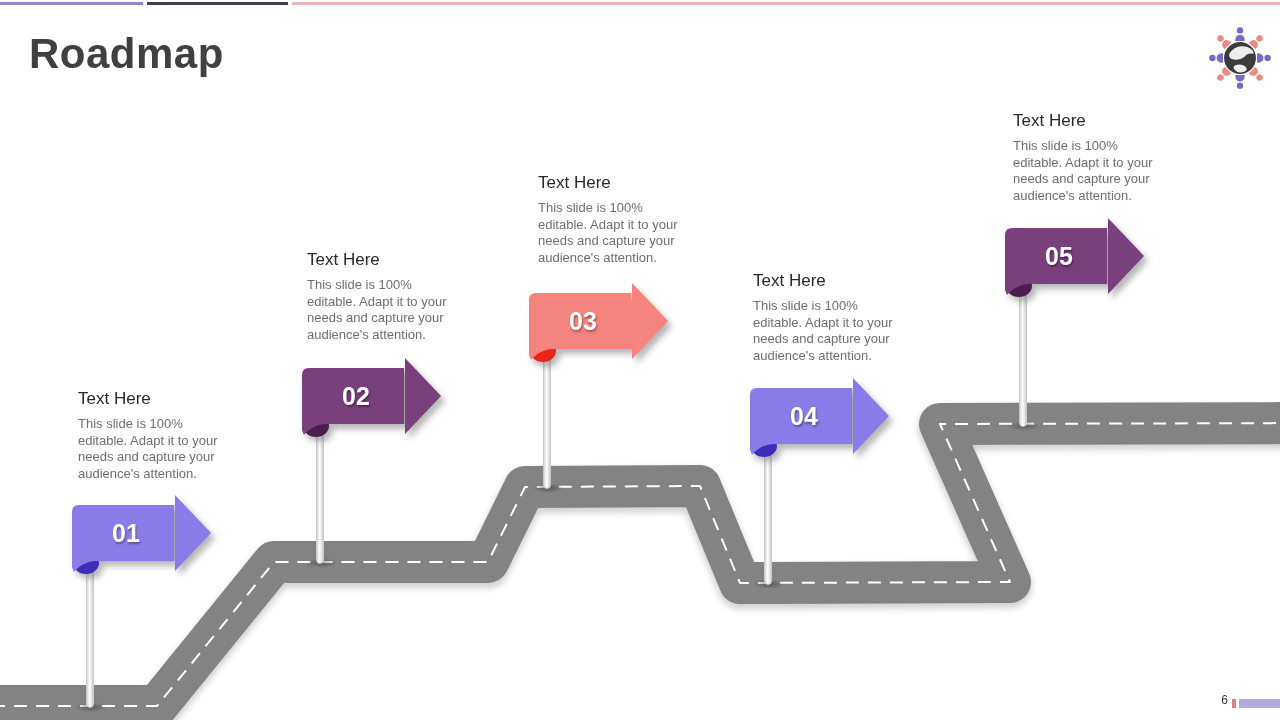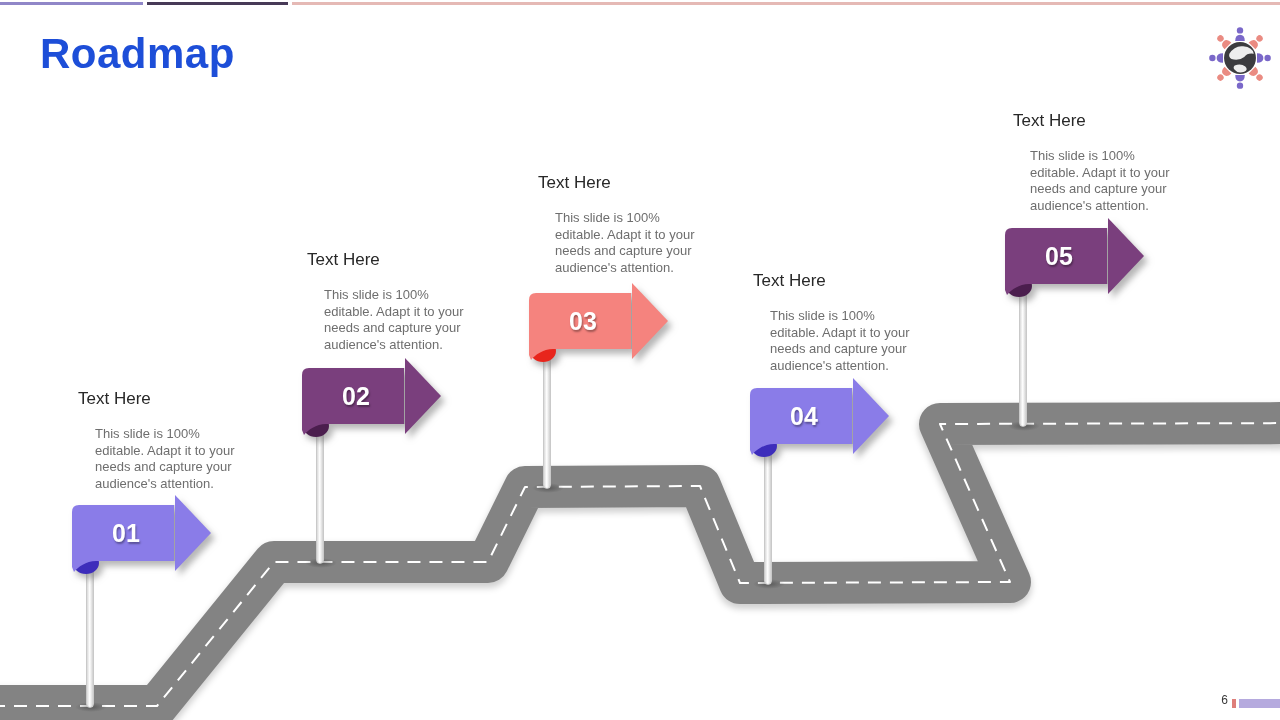--- a/index.html
+++ b/index.html
@@ -7,22 +7,22 @@
     position:relative; width:1280px; height:720px; overflow:hidden;
     background:#ffffff; font-family:"Liberation Sans", sans-serif;
   }
   
   .topbar-seg { position:absolute; top:2px; height:3px; }
   .topbar-seg.s1 { left:0; width:143px; background:#9087c8; }
   .topbar-seg.s2 { left:147px; width:141px; background:#473a57; }
   .topbar-seg.s3 { left:292px; width:988px; background:#e5b9b5; }
 
   .title {
-    position:absolute; left:40px; top:30px;
-    font-size:42px; font-weight:bold; color:#1d4ed8; letter-spacing:0.5px;
+    position:absolute; left:29px; top:30px;
+    font-size:42px; font-weight:bold; color:#404040; letter-spacing:0.5px;
   }
 
   .logo { position:absolute; left:1206px; top:24px; width:68px; height:68px; }
 
   .road-svg { position:absolute; left:0; top:0; z-index:1; }
 
   .pole {
     position:absolute; width:8px; border-radius:4px; z-index:3;
     background:linear-gradient(90deg,#d9d9d9,#ffffff 45%,#cfcfcf);
     border:1px solid #c9c9c9; box-sizing:border-box;
@@ -56,21 +56,21 @@
     fill:#ffffff; text-shadow:1px 2px 2px rgba(0,0,0,0.35);
   }
 
   .tblock { position:absolute; width:158px; z-index:5; }
   .m1 .tblock { left:78px;  top:389px; }
   .m2 .tblock { left:307px; top:250px; }
   .m3 .tblock { left:538px; top:173px; }
   .m4 .tblock { left:753px; top:271px; }
   .m5 .tblock { left:1013px; top:111px; }
   .tblock h3 { margin:0 0 7px 0; font-size:17px; font-weight:normal; color:#282828; }
-  .tblock p  { margin:17px; width:152px; font-size:13px; line-height:1.28; color:#6e6e6e; }
+  .tblock p  { margin:0; width:152px; font-size:13px; line-height:1.28; color:#6e6e6e; }
 
   .page-num {
     position:absolute; left:1214px; top:693px; width:14px; text-align:right;
     font-size:12px; color:#3a3a3a;
   }
   .foot-bar { position:absolute; top:699px; height:9px; }
   .foot-bar.pink { left:1232px; width:4px; background:#de7f7a; }
   .foot-bar.lav  { left:1239px; width:41px; background:#b5aade; }
 </style>
 </head>

